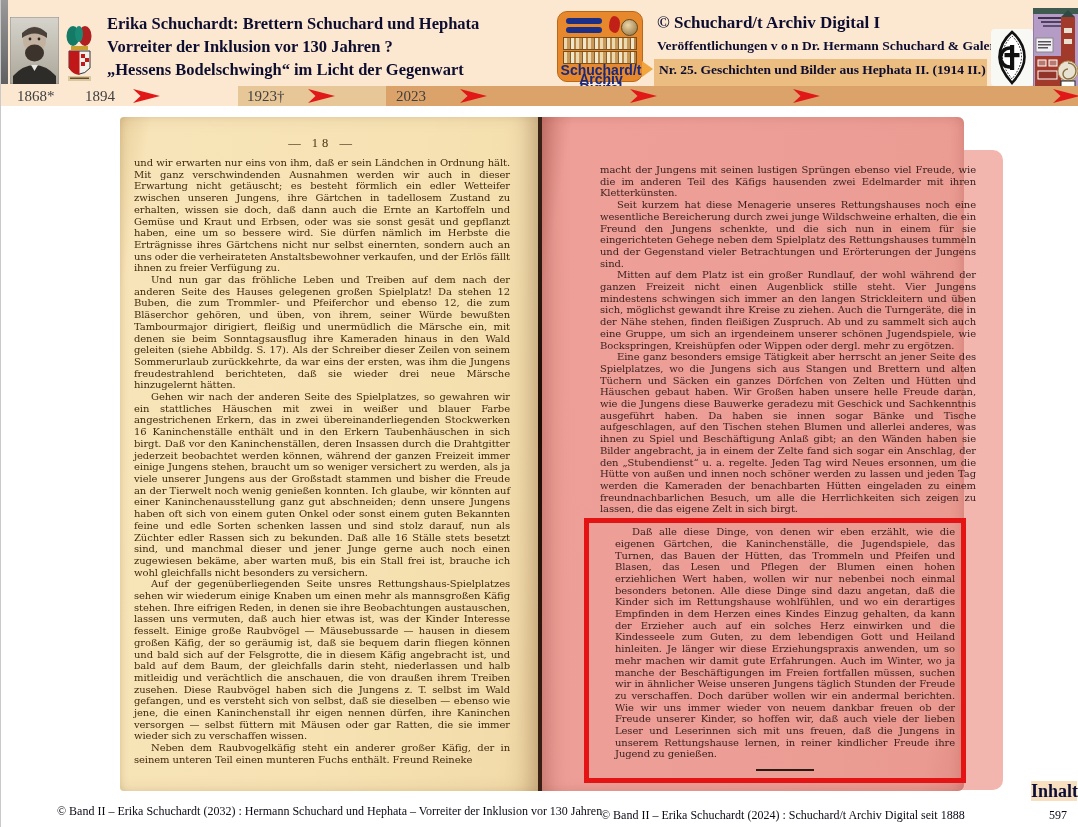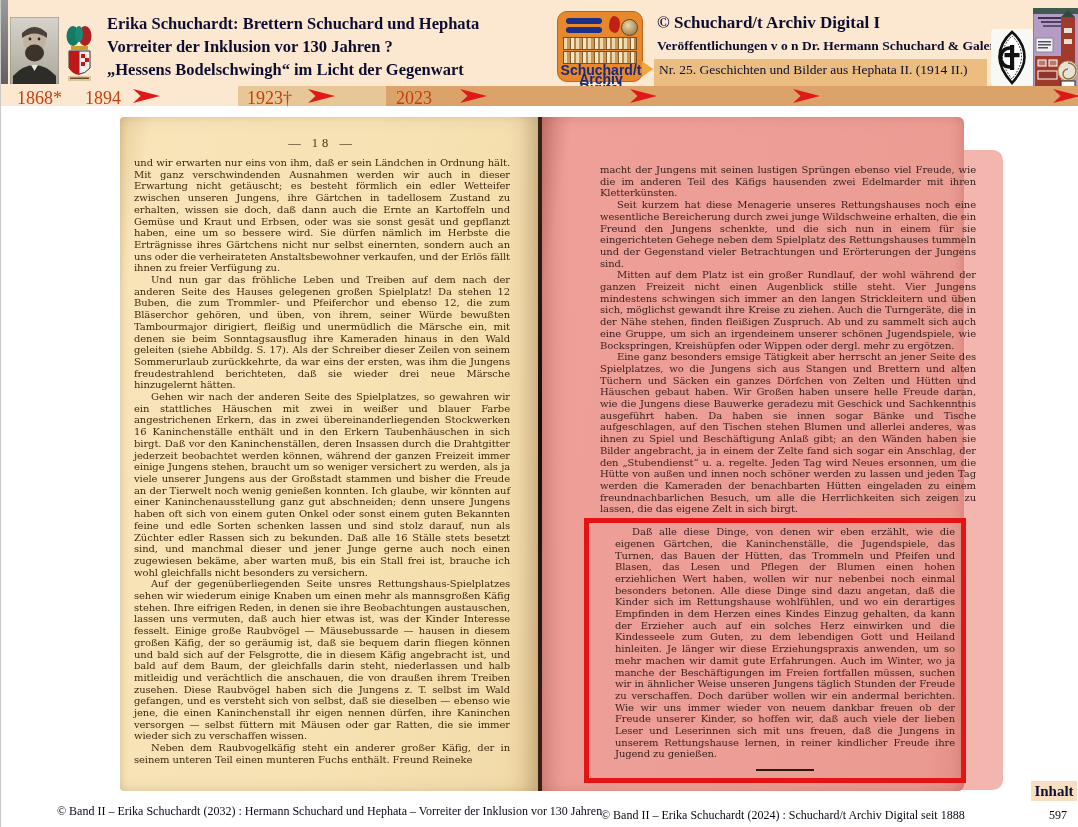--- a/index.html
+++ b/index.html
@@ -25,30 +25,30 @@
         background:repeating-linear-gradient(90deg,#ead9ae 0 3px,#c89858 3px 6px,#8a5c28 6px 7px,#f0e6c8 7px 10px,#b5854a 10px 12px);}
   .logo .books1{top:25px}.logo .books2{top:39px}
   .logo .lg-t{position:absolute;left:0;width:86px;text-align:center;color:#182a7e;
               font-weight:bold;font-size:14px;line-height:8.5px;font-family:"Liberation Sans",sans-serif;}
   .logo .l1{top:54px}.logo .l2{top:63px}
   .hdr-right-1{position:absolute;left:656px;top:13px;color:#0d0d30;font-weight:bold;font-size:17px;}
   .hdr-right-2{position:absolute;left:656px;top:38px;color:#0d0d30;font-weight:bold;font-size:13.5px;}
   .nr-arrow{position:absolute;left:641px;top:61px;width:11px;height:16px;background:#f2a53c;
             clip-path:polygon(0 0,100% 50%,0 100%);}
   .nr-bar{position:absolute;left:653px;top:59px;width:333px;height:39px;background:#ecbd80;
-          color:#0d0d30;font-weight:normal;font-size:13.5px;line-height:21px;padding-left:5px;box-sizing:border-box;white-space:nowrap;}
+          color:#0d0d30;font-weight:bold;font-size:13.5px;line-height:21px;padding-left:5px;box-sizing:border-box;white-space:nowrap;}
   .emblem{position:absolute;left:990px;top:29px;width:42px;height:57px;background:#f8f8f5;
           border-radius:4px;}
   .cover{position:absolute;left:1032px;top:8px;width:46px;height:87px;}
   
   .timeline{position:absolute;left:0;top:86px;width:1078px;height:20px;background:#fce8d1;}
   .tl-seg{position:absolute;top:0;height:20px;}
   .seg-mid{left:237px;width:148px;background:#e7c697;}
   .seg-dark{left:385px;width:693px;background:#dba269;}
-  .tl-label{position:absolute;top:2px;font-size:18px;color:#c2410c;}
+  .tl-label{position:absolute;top:2px;font-size:15px;color:#404040;}
   .tl-arrow{position:absolute;top:3px;width:27px;height:14px;background:#e01818;
             clip-path:polygon(0 0,100% 50%,0 100%,28% 50%);}
   
   .underlay-right{position:absolute;left:952px;top:150px;width:50px;height:640px;
                   background:#f2b6ae;border-radius:10px;}
   .page{position:absolute;top:117px;height:674px;}
   .page-left{left:119px;width:421px;border-radius:4px 0 0 4px;
      background:linear-gradient(100deg,#e9cf9c 0%,#f7e4b8 6%,#f6e2b3 55%,#f3dcab 90%,#efd5a2 100%);
      box-shadow:inset -20px 0 24px -12px rgba(90,50,20,.38), inset 4px 0 8px -4px rgba(120,80,30,.25);}
   .page-right{left:540px;width:423px;border-radius:0 6px 6px 0;
@@ -67,21 +67,21 @@
   .pagetext p.noindent{text-indent:0;}
   .boxed{border:5px solid #e41414;margin:3px 10px 0 -16px;padding:3px 6px 2px 26px;}
   .end-rule{width:58px;height:2px;background:#2a1a14;margin:9px auto 5px auto;}
   
   .footer-text{position:absolute;font-size:12px;color:#0a0a16;}
   .f-left-num{left:20px;top:836px;margin-left:48px;}
   .f-left-text{left:56px;top:804px;}
   .f-right-text{left:600px;top:808px;width:420px;text-align:left;}
   .f-right-num{left:1048px;top:808px;}
   .inhalt{position:absolute;left:1030px;top:781px;width:46px;height:20px;background:#f7e0bf;
-          color:#0d0d35;font-weight:bold;font-size:15px;line-height:20px;text-align:center;cursor:pointer;}
+          color:#0d0d35;font-weight:bold;font-size:18px;line-height:20px;text-align:center;cursor:pointer;}
 </style>
 </head>
 <body>
 
 <div id="root">
 
   <div class="header">
     <div class="edge-strip"></div>
 
     <div class="portrait">

